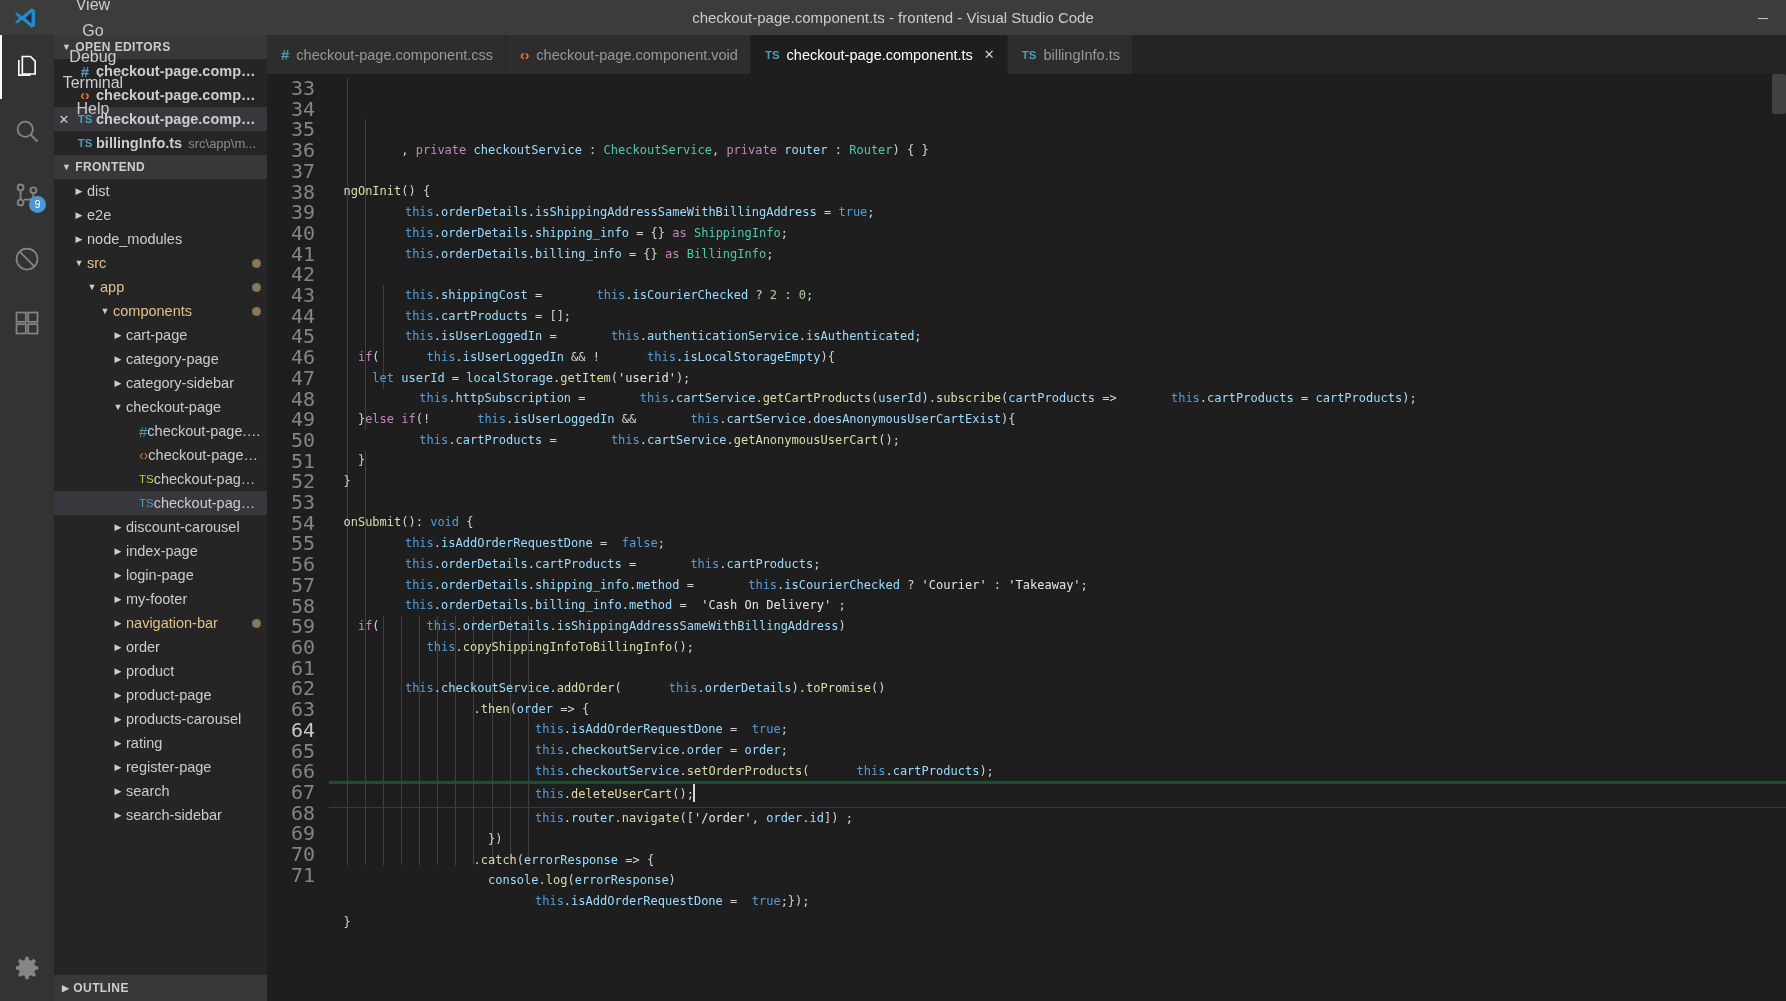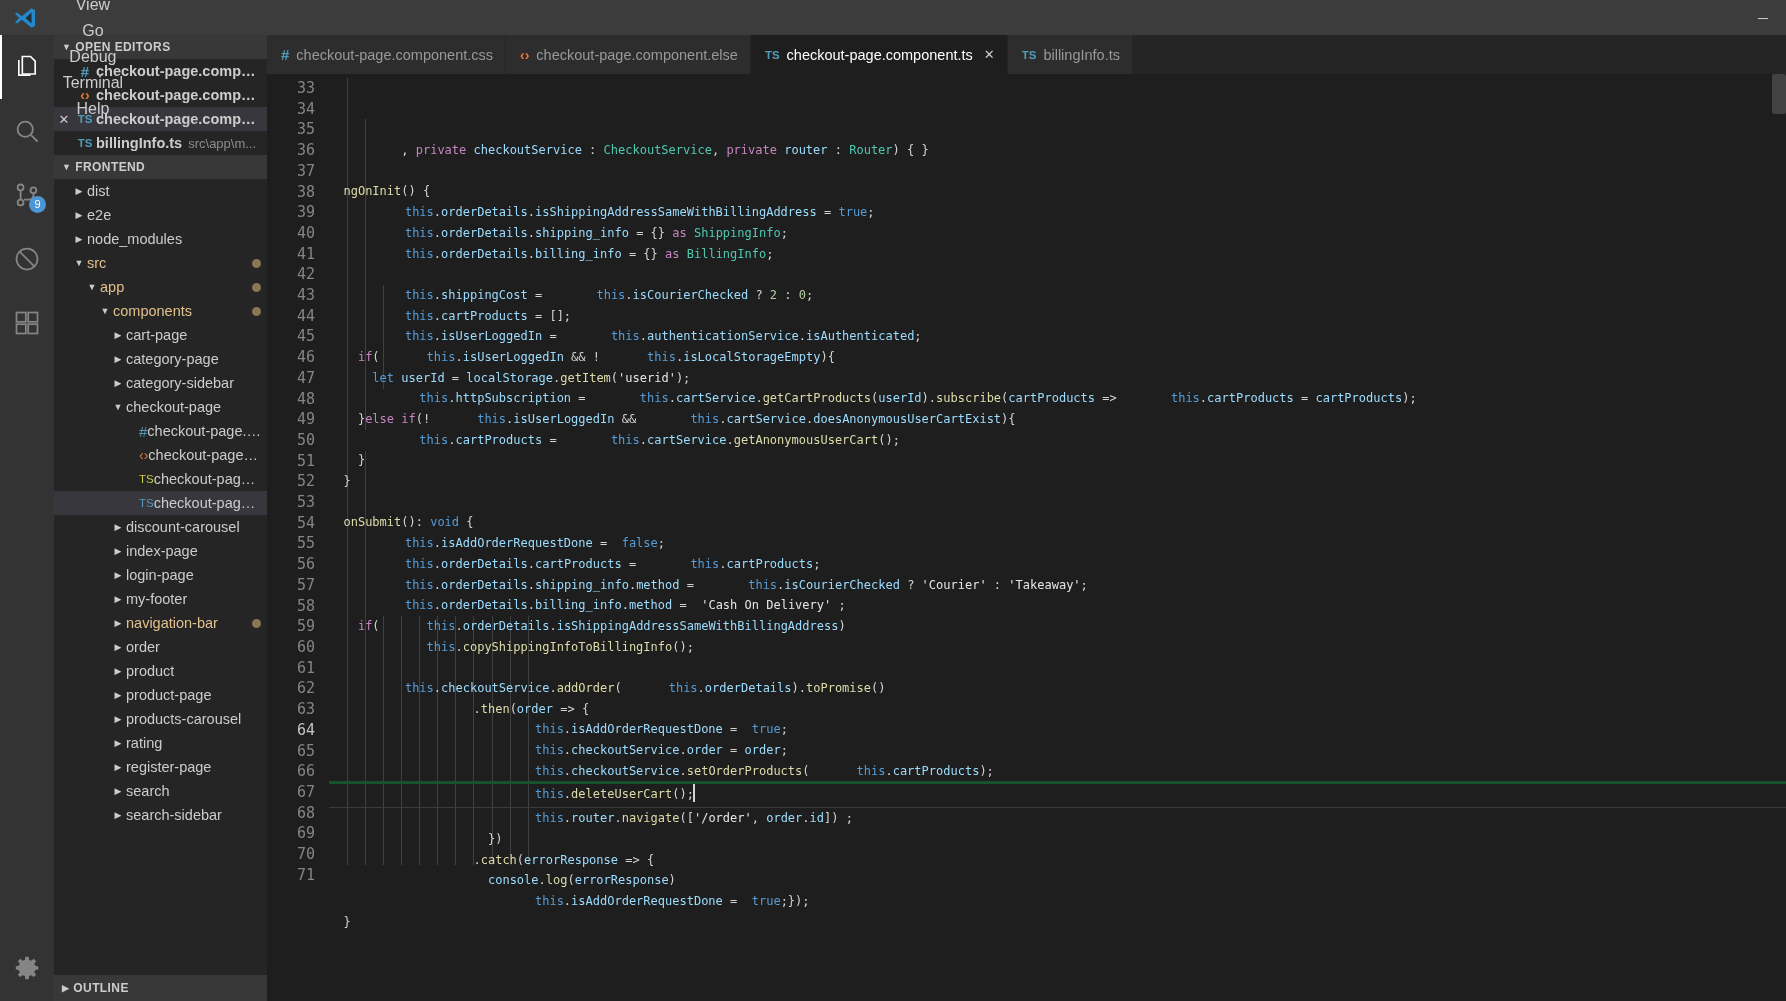--- a/index.html
+++ b/index.html
@@ -178,21 +178,21 @@
   .tab .tabicon.ts { color: #519aba; font-size: 11.5px; }
   .tab .tabclose { font-size: 13px; margin-left: 4px; color: #cccccc; }
 
   .code-area { flex: 1 1 auto; display: flex; position: relative; overflow: hidden; }
   .gutter {
     flex: 0 0 62px; width: 62px;
     text-align: right;
     padding-right: 14px;
     color: #858585;
     font-family: "DejaVu Sans Mono", monospace;
-    font-size: 15px; line-height: 20.7px;
+    font-size: 20px; line-height: 20.7px;
     padding-top: 4px;
     user-select: none;
   }
   .gutter .ln.cur { color: #c6c6c6; }
   .code {
     flex: 1 1 auto; min-width: 0;
     position: relative;
     padding-top: 4px;
     font-family: "DejaVu Sans Mono", monospace;
     font-size: 12px; line-height: 20.7px;
@@ -242,20 +242,21 @@
     <div class="menubar">
         <div class="menu-item">File</div>
         <div class="menu-item">Edit</div>
         <div class="menu-item">Selection</div>
         <div class="menu-item">View</div>
         <div class="menu-item">Go</div>
         <div class="menu-item">Debug</div>
         <div class="menu-item">Terminal</div>
         <div class="menu-item">Help</div>
       </div>
+    <div class="window-title">checkout-page.component.ts - frontend - Visual Studio Code</div>
     <div class="win-controls">
       <div class="win-btn">─</div>
     </div>
   </div>
 
   <div class="body">
 
     <div class="activitybar">
       <div class="act-icon active">
         <svg width="28" height="28" viewBox="0 0 24 24" fill="none" stroke="currentColor" stroke-width="1.4">
@@ -461,21 +462,21 @@
     </div>
 
     <div class="editor">
       <div class="tabs">
           <div class="tab">
             <span class="tabicon css">#</span>
             <span>checkout-page.component.css</span>
           </div>
           <div class="tab">
             <span class="tabicon html">‹›</span>
-            <span>checkout-page.component.else</span>
+            <span>checkout-page.component.void</span>
           </div>
           <div class="tab active">
             <span class="tabicon ts">TS</span>
             <span>checkout-page.component.ts</span>
             <span class="tabclose">✕</span>
           </div>
           <div class="tab">
             <span class="tabicon ts">TS</span>
             <span>billingInfo.ts</span>
           </div>

